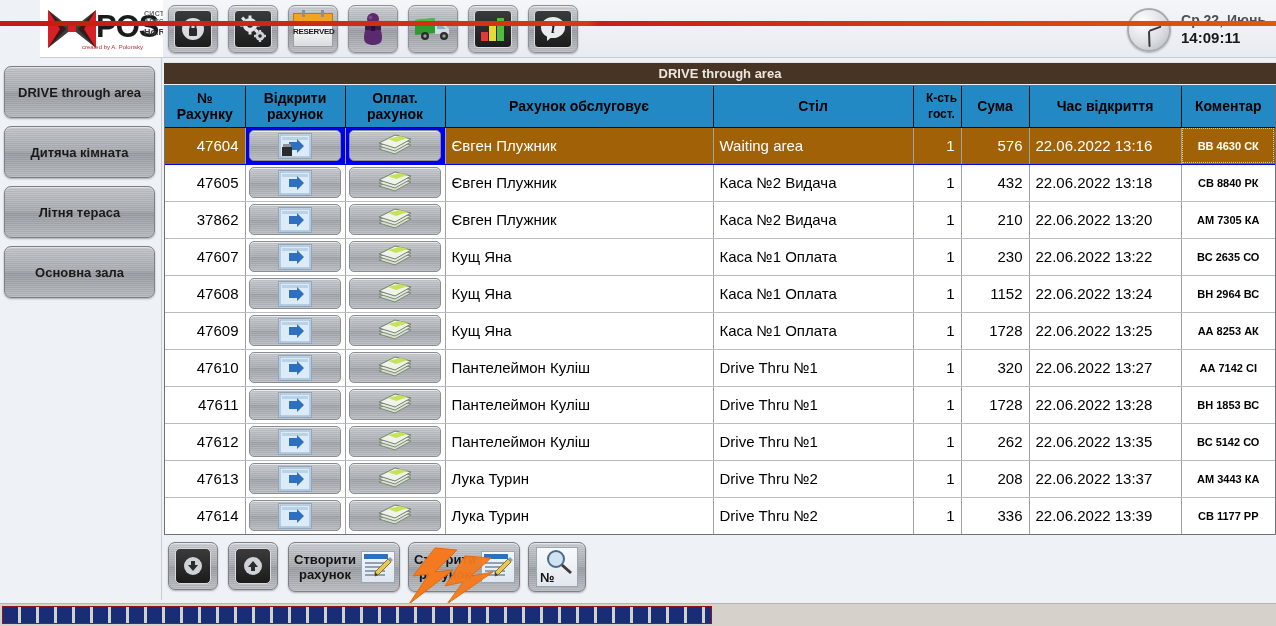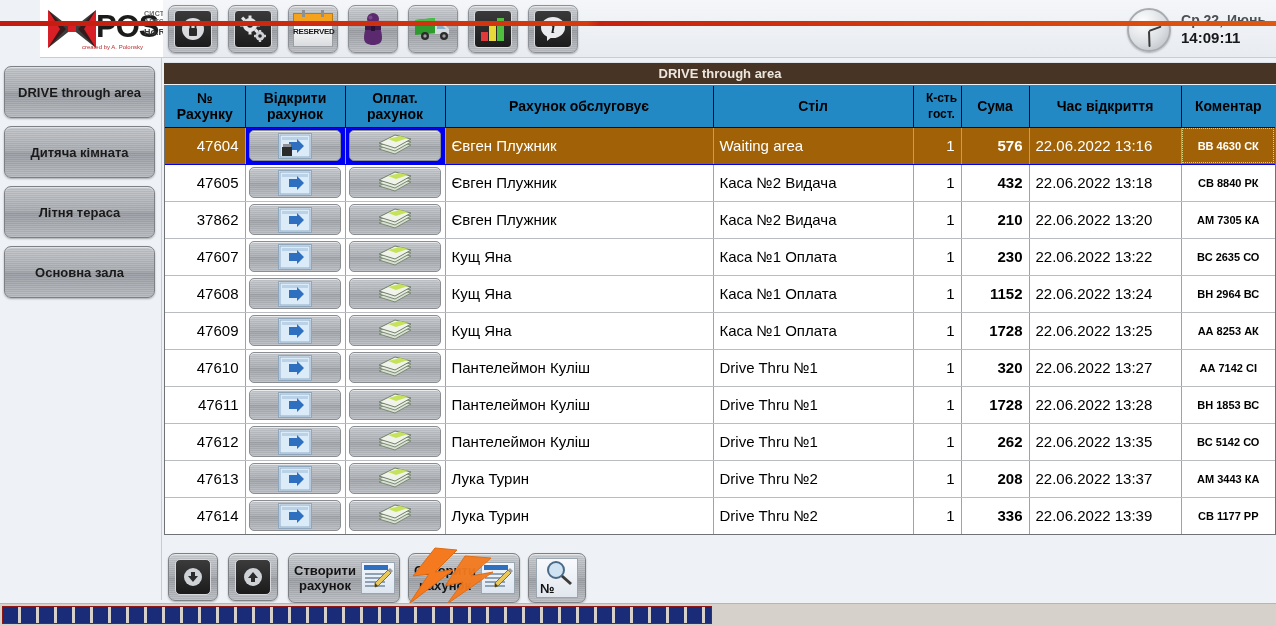--- a/index.html
+++ b/index.html
@@ -159,21 +159,21 @@
     border-bottom: 1px solid #b9bdc2;
     padding: 0 6px;
     color: #000;
     white-space: nowrap;
     overflow: hidden;
   }
   td.c-num   { text-align: right; }
   td.c-name  { text-align: left; }
   td.c-table { text-align: left; }
   td.c-guests{ text-align: right; }
-  td.c-sum   { text-align: right; font-weight: bold; }
+  td.c-sum   { text-align: right; }
   td.c-time  { text-align: left; }
   td.c-comment {
     text-align: center; font-size: 11px; font-weight: bold;
     border-right: none;
   }
   td.c-icon { padding: 0; text-align: center; }
 
   tr.selected td {
     background: #a16207;
     color: #ffffff;
@@ -201,21 +201,21 @@
     position: relative;
   }
 
   
   #bottom-bar {
     position: absolute; left: 163px; top: 537px;
     width: 1113px; height: 65px;
     background: #eef1f5;
   }
   .bb {
-    position: absolute; top: 16px;
+    position: absolute; top: 5px;
     border: 1px solid #7d8186;
     border-radius: 7px;
     background:
       repeating-linear-gradient(0deg, rgba(255,255,255,.06) 0 1px, rgba(0,0,0,.05) 1px 2px),
       linear-gradient(180deg,#cbced2 0%, #a9adb2 50%, #9ca0a5 52%, #bdc0c5 100%);
     box-shadow: inset 0 1px 0 rgba(255,255,255,.6), 0 1px 2px rgba(0,0,0,.28);
     display: flex; align-items: center; justify-content: center;
     cursor: pointer;
   }
   .arrow-sq {

